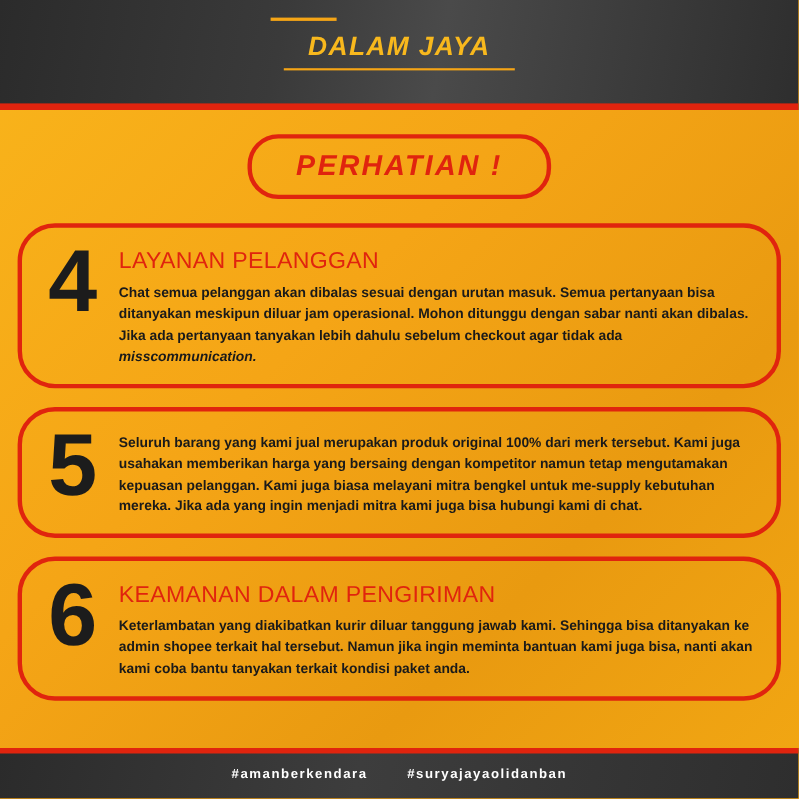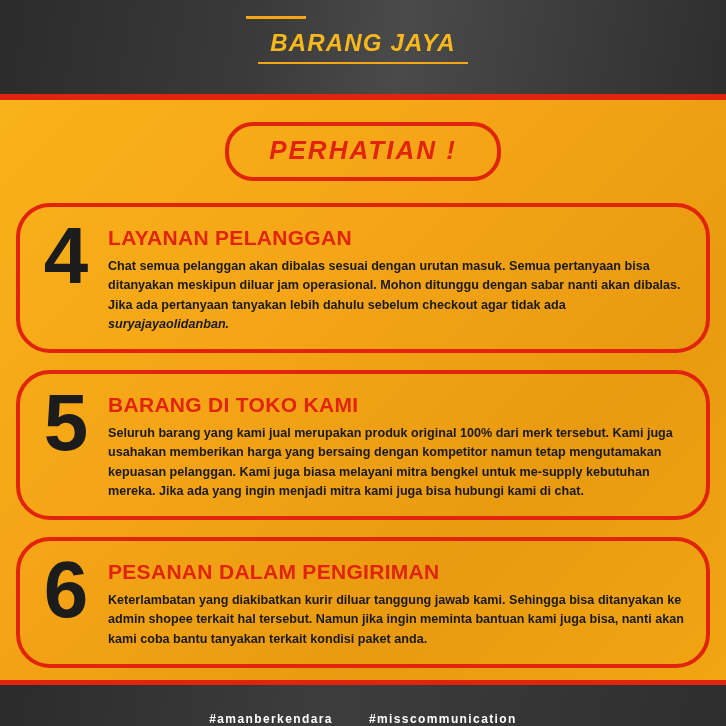--- a/index.html
+++ b/index.html
@@ -138,42 +138,42 @@
     flex: 0 0 auto;
     padding-top: 2px;
   }
   .section-body {
     flex: 1 1 auto;
     padding-top: 6px;
   }
   .section-title {
     color: #E0240E;
     font-size: 21px;
-    font-weight: bold;
+    font-weight: normal;
     letter-spacing: 0.3px;
     margin-bottom: 7px;
   }
   .section-text {
     color: #1A1A1A;
     font-size: 12.6px;
     line-height: 1.53;
     font-weight: bold;
   }
   .section-text .ital { font-style: italic; }
 
   
   .footer {
     position: absolute;
     left: 0;
     bottom: 0;
     width: 100%;
     height: 46px;
     background: linear-gradient(100deg, #2B2B2B 0%, #3D3D3D 45%, #2E2E2E 100%);
     display: flex;
-    align-items: flex-end;
+    align-items: center;
     justify-content: center;
     gap: 36px;
     z-index: 4;
   }
   .footer-top-bar {
     position: absolute;
     left: 0;
     top: 0;
     width: 100%;
     height: 5px;
@@ -186,58 +186,57 @@
     letter-spacing: 1.4px;
   }
 </style>
 </head>
 <body>
 
 <div class="page">
 
   <div class="header">
     <div class="header-rule-top"></div>
-    <div class="brand-line1">BARANG JAYA</div>
+    <div class="brand-line1">DALAM JAYA</div>
     <div class="header-divider"></div>
     <div class="header-bottom-bar"></div>
   </div>
 
   <div class="title-wrap">
     <div class="title-badge">
       <div class="title-text">PERHATIAN !</div>
     </div>
   </div>
 
   <div class="sections">
 
     <div class="section">
       <div class="section-number">4</div>
       <div class="section-body">
         <div class="section-title">LAYANAN PELANGGAN</div>
-        <div class="section-text"><span>Chat semua pelanggan akan dibalas sesuai dengan urutan masuk. Semua pertanyaan bisa ditanyakan meskipun diluar jam operasional. Mohon ditunggu dengan sabar nanti akan dibalas. Jika ada pertanyaan tanyakan lebih dahulu sebelum checkout agar tidak ada </span><span class="ital">suryajayaolidanban.</span></div>
+        <div class="section-text"><span>Chat semua pelanggan akan dibalas sesuai dengan urutan masuk. Semua pertanyaan bisa ditanyakan meskipun diluar jam operasional. Mohon ditunggu dengan sabar nanti akan dibalas. Jika ada pertanyaan tanyakan lebih dahulu sebelum checkout agar tidak ada </span><span class="ital">misscommunication.</span></div>
       </div>
     </div>
 
     <div class="section">
       <div class="section-number">5</div>
       <div class="section-body">
-        <div class="section-title">BARANG DI TOKO KAMI</div>
         <div class="section-text"><span>Seluruh barang yang kami jual merupakan produk original 100% dari merk tersebut. Kami juga usahakan memberikan harga yang bersaing dengan kompetitor namun tetap mengutamakan kepuasan pelanggan. Kami juga biasa melayani mitra bengkel untuk me-supply kebutuhan mereka. Jika ada yang ingin menjadi mitra kami juga bisa hubungi kami di chat.</span><span class="ital"></span></div>
       </div>
     </div>
 
     <div class="section">
       <div class="section-number">6</div>
       <div class="section-body">
-        <div class="section-title">PESANAN DALAM PENGIRIMAN</div>
+        <div class="section-title">KEAMANAN DALAM PENGIRIMAN</div>
         <div class="section-text"><span>Keterlambatan yang diakibatkan kurir diluar tanggung jawab kami. Sehingga bisa ditanyakan ke admin shopee terkait hal tersebut. Namun jika ingin meminta bantuan kami juga bisa, nanti akan kami coba bantu tanyakan terkait kondisi paket anda.</span><span class="ital"></span></div>
       </div>
     </div>
 
   </div>
 
   <div class="footer">
     <div class="footer-top-bar"></div>
     <div class="footer-tag">#amanberkendara</div>
-    <div class="footer-tag">#misscommunication</div>
+    <div class="footer-tag">#suryajayaolidanban</div>
   </div>
 
 </div>
 
 </body></html>

